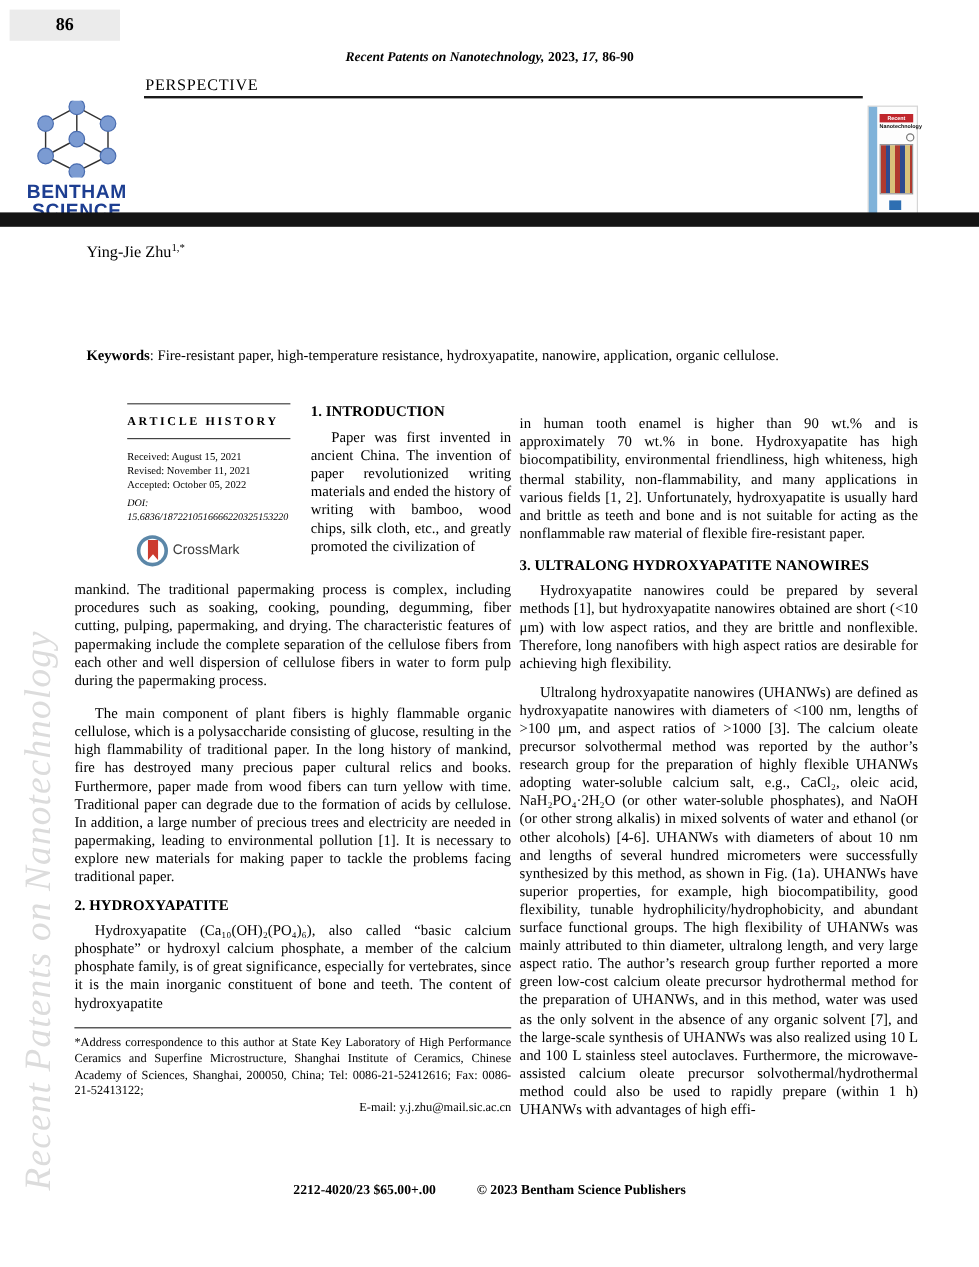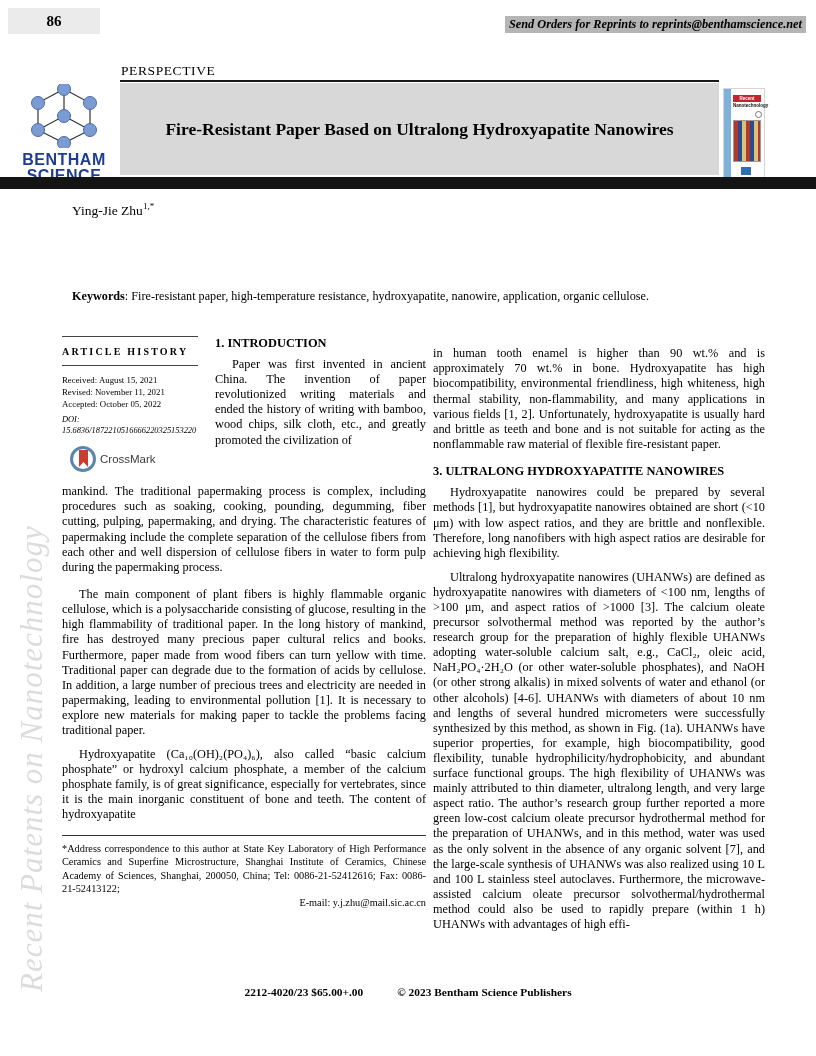--- a/index.html
+++ b/index.html
@@ -51,21 +51,21 @@
 
   
   .col-left{position:absolute;left:62px;top:336px;width:364px;font-size:12.3px;line-height:15.1px;text-align:justify;}
   .col-right{position:absolute;left:433px;top:334px;width:332px;font-size:12.3px;line-height:15.1px;text-align:justify;}
   .sec-heading{font-weight:bold;font-size:12.4px;margin:0 0 6px 0;text-align:left;}
   .para{margin:0 0 0 0;text-indent:17px;}
   .para + .para,.para-noindent + .para,.sec-heading.gap{margin-top:9px;}
   .para-noindent{text-indent:0;}
   .mt{margin-top:9px;}
 
-  .intro-row{display:flex;}
+  .intro-row{display:flex;margin-left:44px;}
   .history-box{width:136px;flex-shrink:0;margin-right:17px;border-top:1px solid #444;padding-top:9px;
                text-align:left;font-size:8.8px;line-height:12px;}
   .ah-heading{font-size:10px;font-weight:bold;letter-spacing:2.2px;margin-bottom:7px;}
   .ah-rule{border:none;border-top:1px solid #444;margin:0 0 8px 0;}
   .ah-doi{font-style:italic;font-size:8.4px;line-height:10.5px;margin-top:5px;word-break:break-all;}
   .crossmark{display:flex;align-items:center;margin:10px 0 0 8px;}
   .cm-badge{width:26px;height:26px;border-radius:50%;background:#5b87a8;position:relative;flex-shrink:0;}
   .cm-badge::before{content:"";position:absolute;left:3px;top:3px;right:3px;bottom:3px;background:#fff;border-radius:50%;}
   .cm-badge::after{content:"";position:absolute;left:9px;top:4px;width:9px;height:17px;background:#cc3b2f;
                    clip-path:polygon(0 0,100% 0,100% 100%,50% 70%,0 100%);}
@@ -84,27 +84,26 @@
              font-size:31px;font-style:italic;color:#dcdcdc;white-space:nowrap;letter-spacing:1px;}
 </style>
 </head>
 <body>
 
 <div class="page">
 
   <div class="watermark">Recent Patents on Nanotechnology</div>
 
   <div class="pageno-box">86</div>
-  <div class="reprint">Send Orders for Reprints to reprints@benthamscience.net</div>
+  <div class="citation">
+    <span class="it">Recent Patents on Nanotechnology,</span><span> 2023,</span><span class="it"> 17,</span><span> 86-90</span>
+  </div>
 
   <div class="perspective">PERSPECTIVE</div>
   <div class="persp-rule"></div>
-  <div class="title-band">
-    <div class="article-title">Fire-Resistant Paper Based on Ultralong Hydroxyapatite Nanowires</div>
-  </div>
 
   <div class="logo">
     <svg width="72" height="64" viewBox="0 0 72 64">
       <g stroke="#333" stroke-width="1.2" fill="none">
         <polygon points="36,5 62,19 62,46 36,59 10,46 10,19"></polygon>
         <polyline points="36,5 36,32 10,46"></polyline>
         <polyline points="36,32 62,46"></polyline>
       </g>
       <g fill="#7b9bd2" stroke="#4a6db0" stroke-width="1">
         <circle cx="36" cy="5" r="6.5"></circle>
@@ -157,20 +156,21 @@
           <div class="cm-label">CrossMark</div>
         </div>
       </div>
       <div class="intro-col">
         <div class="sec-heading">1. INTRODUCTION</div>
         <p class="para">Paper was first invented in ancient China. The invention of paper revolutionized writing materials and ended the history of writing with bamboo, wood chips, silk cloth, etc., and greatly promoted the civilization of</p>
       </div>
     </div>
     <p class="para-noindent">mankind. The traditional papermaking process is complex, including procedures such as soaking, cooking, pounding, degumming, fiber cutting, pulping, papermaking, and drying. The characteristic features of papermaking include the complete separation of the cellulose fibers from each other and well dispersion of cellulose fibers in water to form pulp during the papermaking process.</p>
     <p class="para mt">The main component of plant fibers is highly flammable organic cellulose, which is a polysaccharide consisting of glucose, resulting in the high flammability of traditional paper. In the long history of mankind, fire has destroyed many precious paper cultural relics and books. Furthermore, paper made from wood fibers can turn yellow with time. Traditional paper can degrade due to the formation of acids by cellulose. In addition, a large number of precious trees and electricity are needed in papermaking, leading to environmental pollution [1]. It is necessary to explore new materials for making paper to tackle the problems facing traditional paper.</p>
+    <div class="sec-heading gap">2. HYDROXYAPATITE</div>
     <p class="para">Hydroxyapatite (Ca₁₀(OH)₂(PO₄)₆), also called “basic calcium phosphate” or hydroxyl calcium phosphate, a member of the calcium phosphate family, is of great significance, especially for vertebrates, since it is the main inorganic constituent of bone and teeth. The content of hydroxyapatite</p>
     <div class="footnote">
       <div>*Address correspondence to this author at State Key Laboratory of High Performance Ceramics and Superfine Microstructure, Shanghai Institute of Ceramics, Chinese Academy of Sciences, Shanghai, 200050, China; Tel: 0086-21-52412616; Fax: 0086-21-52413122;</div>
       <div class="footnote-email">E-mail: y.j.zhu@mail.sic.ac.cn</div>
     </div>
   </div>
 
   <div class="col-right">
     <p class="para-noindent">in human tooth enamel is higher than 90 wt.% and is approximately 70 wt.% in bone. Hydroxyapatite has high biocompatibility, environmental friendliness, high whiteness, high thermal stability, non-flammability, and many applications in various fields [1, 2]. Unfortunately, hydroxyapatite is usually hard and brittle as teeth and bone and is not suitable for acting as the nonflammable raw material of flexible fire-resistant paper.</p>
     <div class="sec-heading gap">3. ULTRALONG HYDROXYAPATITE NANOWIRES</div>

